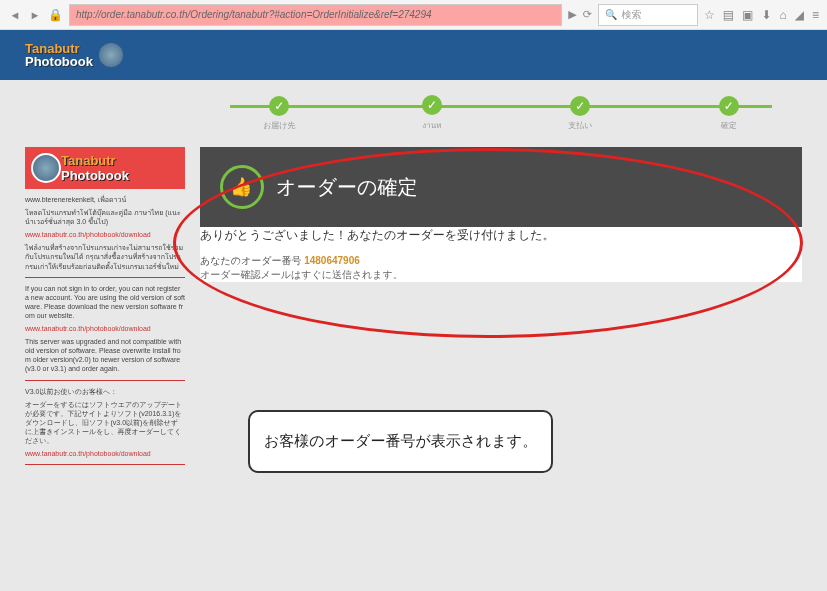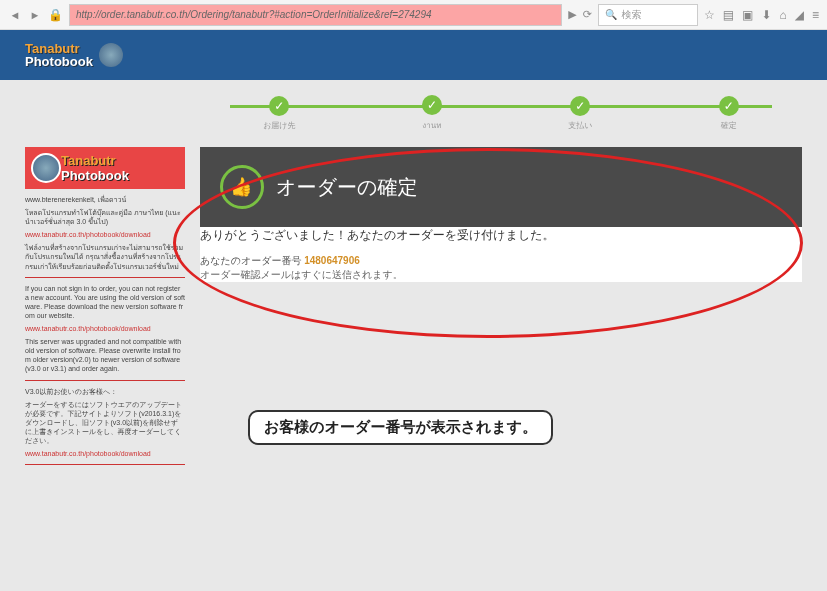--- a/index.html
+++ b/index.html
@@ -45,21 +45,21 @@
 .confirm-title { color: #fff; font-size: 20px; font-weight: normal; }
 .confirm-body { background: #fff; }
 .thanks-text { font-size: 12px; color: #333; margin-bottom: 10px; }
 .order-num-line { font-size: 10px; color: #555; }
 .order-num { color: #d39028; font-weight: bold; }
 .conf-note { font-size: 10px; color: #666; }
 
 .red-oval { position: absolute; border: 3px solid #d22; border-radius: 50%; pointer-events: none; z-index: 5; }
 .oval1 { left: 173px; top: 118px; width: 630px; height: 190px; }
 
-.callout { position: absolute; left: 248px; top: 380px; border: 2px solid #333; border-radius: 10px; background: #fff; padding: 6px 14px; font-size: 15px; color: #222; z-index: 6; font-weight: bold; }
+.callout { position: absolute; left: 248px; top: 380px; border: 2px solid #333; border-radius: 10px; background: #fff; padding: 20px 14px; font-size: 15px; color: #222; z-index: 6; }
 </style>
 </head>
 <body>
 
 <div class="browser-toolbar">
   <span class="nav-arrow">◄</span>
   <span class="nav-arrow">►</span>
   <span class="lock">🔒</span>
   <div class="url-bar">
       <span>http://order.tanabutr.co.th/Ordering/tanabutr?#action=OrderInitialize&amp;ref=274294</span>

